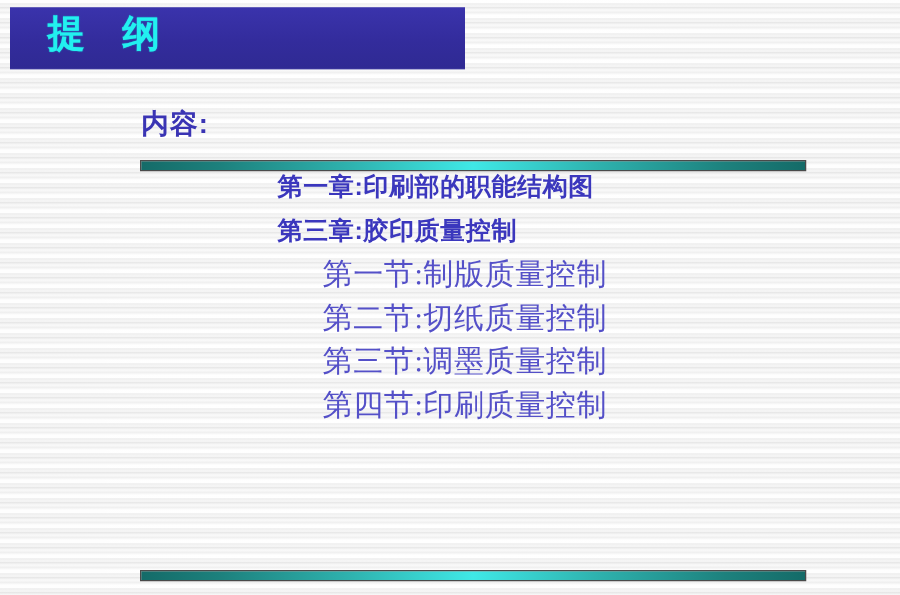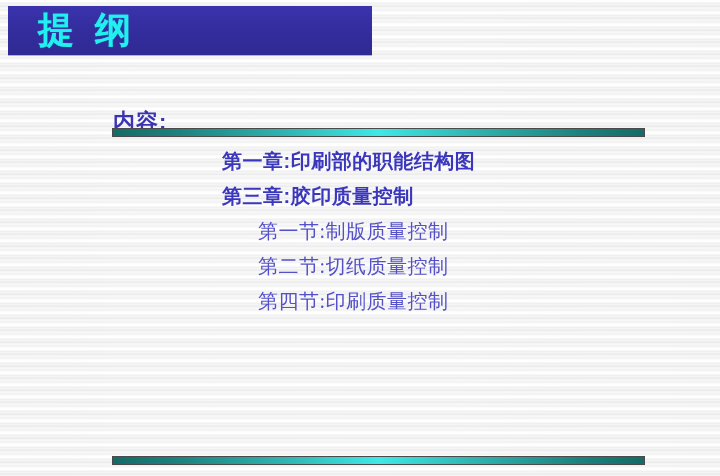--- a/index.html
+++ b/index.html
@@ -45,42 +45,41 @@
     width: 364px;
     height: 49px;
     background: #3730a3;
     background-image: linear-gradient(to bottom, #3a33ac 0%, #332c9c 55%, #2f2a93 100%);
     box-shadow: 0 1px 0 rgba(120,120,190,0.55);
   }
   #title-text {
     position: absolute;
     left: 30px;
     top: 7px;
-    font-family: Liberation Serif, serif;
-    font-size: 36px;
+    font-family: Liberation Mono, monospace;
+    font-size: 30px;
     font-weight: bold;
     letter-spacing: 6px;
     color: #22f0f0;
     text-shadow: 0 0 1px #18d8d8;
     white-space: nowrap;
     line-height: 34px;
   }
 
   
   #content-heading {
     position: absolute;
     left: 113px;
     top: 84px;
     font-family: "Liberation Sans", "DejaVu Sans", sans-serif;
     font-size: 22px;
     font-weight: bold;
     color: #3a34b4;
     letter-spacing: 1px;
     white-space: nowrap;
-    margin-top: 23px;
   }
 
   
   .divider {
     position: absolute;
     left: 112px;
     width: 533px;
     height: 9px;
     box-sizing: border-box;
     border: 1px solid #4a4a4a;
@@ -95,40 +94,40 @@
       #146b68 100%
     );
   }
   #divider-top { top: 128px; }
   #divider-bottom { top: 456px; }
 
   
   #outline-list {
     position: absolute;
     left: 0;
-    top: 144px;
+    top: 133px;
     width: 664px;
   }
   .outline-row {
     white-space: nowrap;
     color: #3f3fc4;
   }
   .outline-row.chapter {
     margin-left: 222px;
     font-family: "Liberation Sans", "DejaVu Sans", sans-serif;
     font-size: 20px;
     font-weight: bold;
     line-height: 35px;
     letter-spacing: 0.5px;
     color: #3b37bd;
   }
   .outline-row.section {
     margin-left: 258px;
     font-family: "Liberation Serif", "DejaVu Serif", serif;
-    font-size: 20px;
+    font-size: 24px;
     font-weight: normal;
     line-height: 35px;
     letter-spacing: 0.5px;
     color: #5450c8;
   }
 </style>
 </head>
 <body>
 
 <div id="slide">
@@ -139,18 +138,19 @@
 
   <div id="content-heading">内容:</div>
 
   <div class="divider" id="divider-top"></div>
 
   <div id="outline-list">
       <div class="outline-row chapter">第一章:印刷部的职能结构图</div>
       <div class="outline-row chapter">第三章:胶印质量控制</div>
       <div class="outline-row section">第一节:制版质量控制</div>
       <div class="outline-row section">第二节:切纸质量控制</div>
+      <div class="outline-row section">第三节:调墨质量控制</div>
       <div class="outline-row section">第四节:印刷质量控制</div>
     </div>
 
   <div class="divider" id="divider-bottom"></div>
 
 </div>
 
 </body></html>

